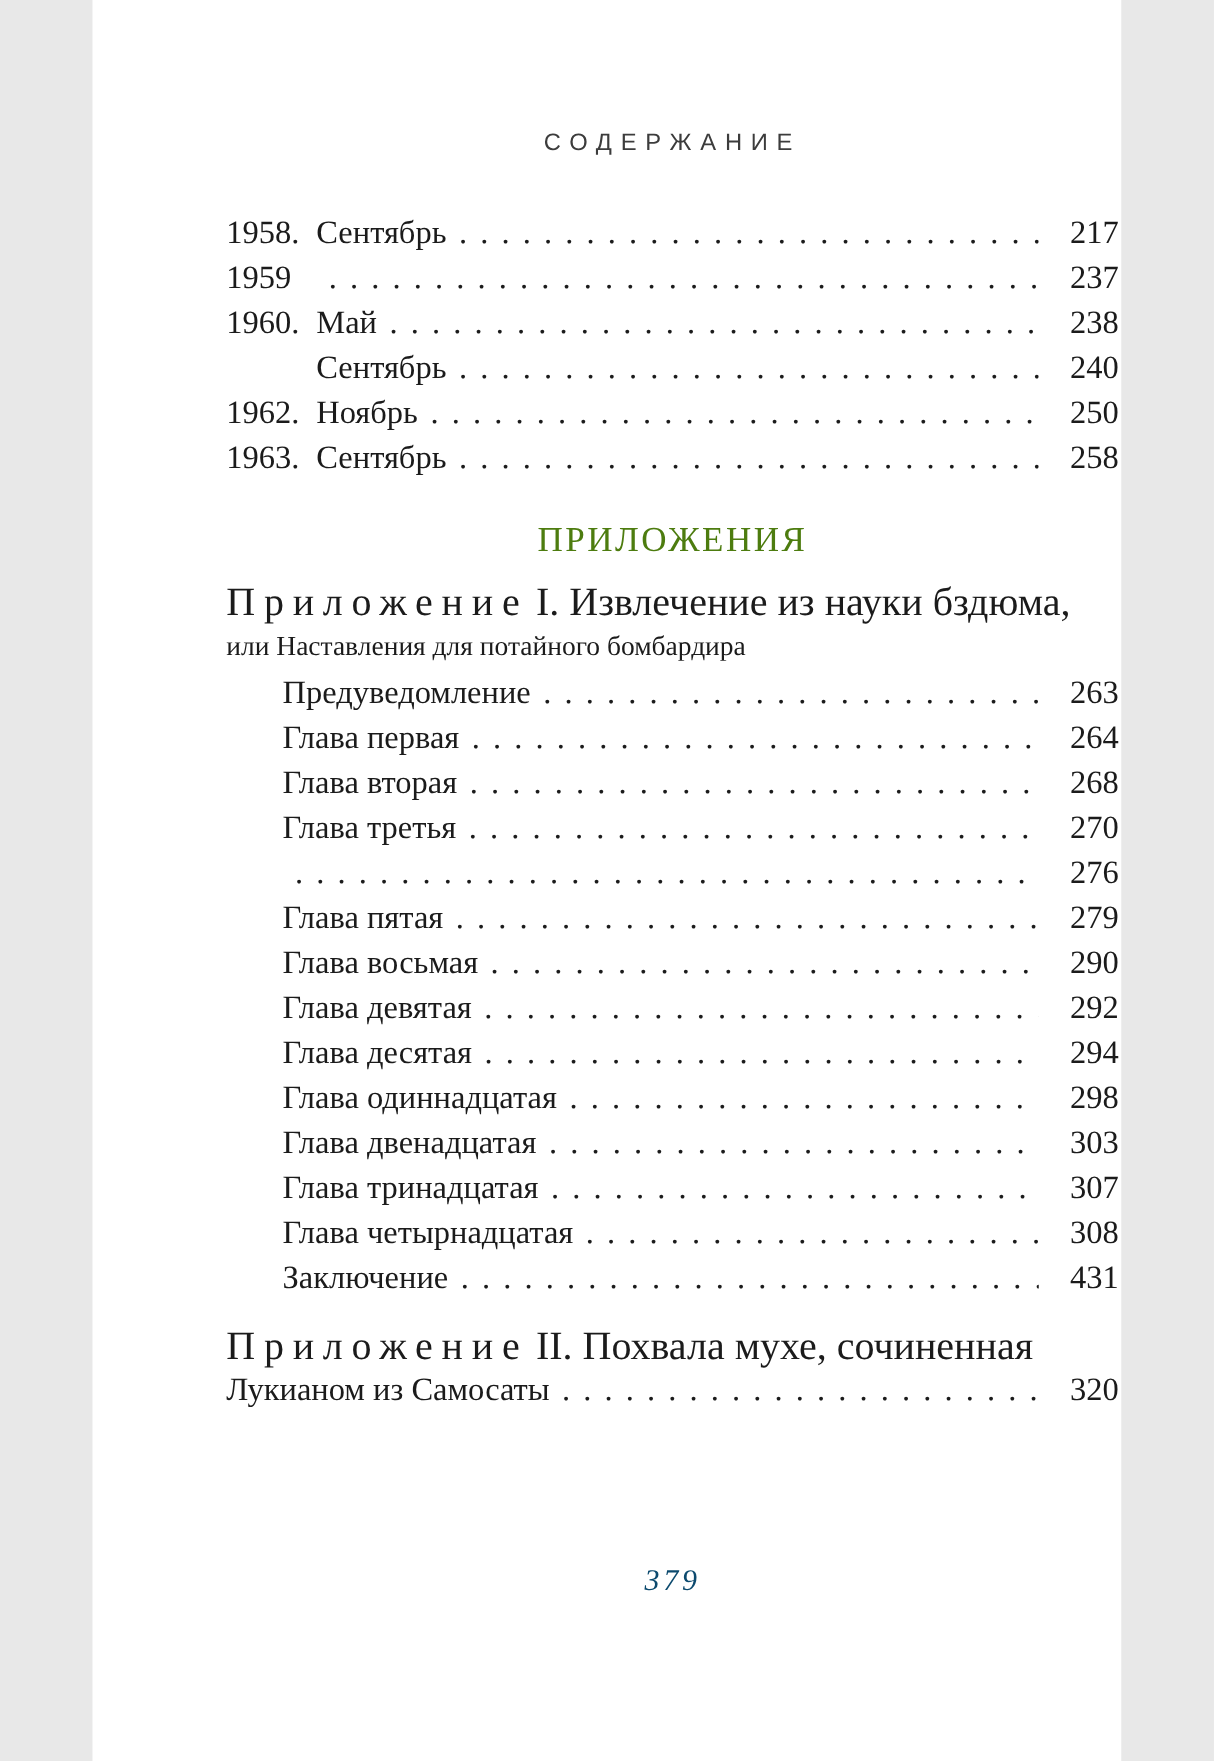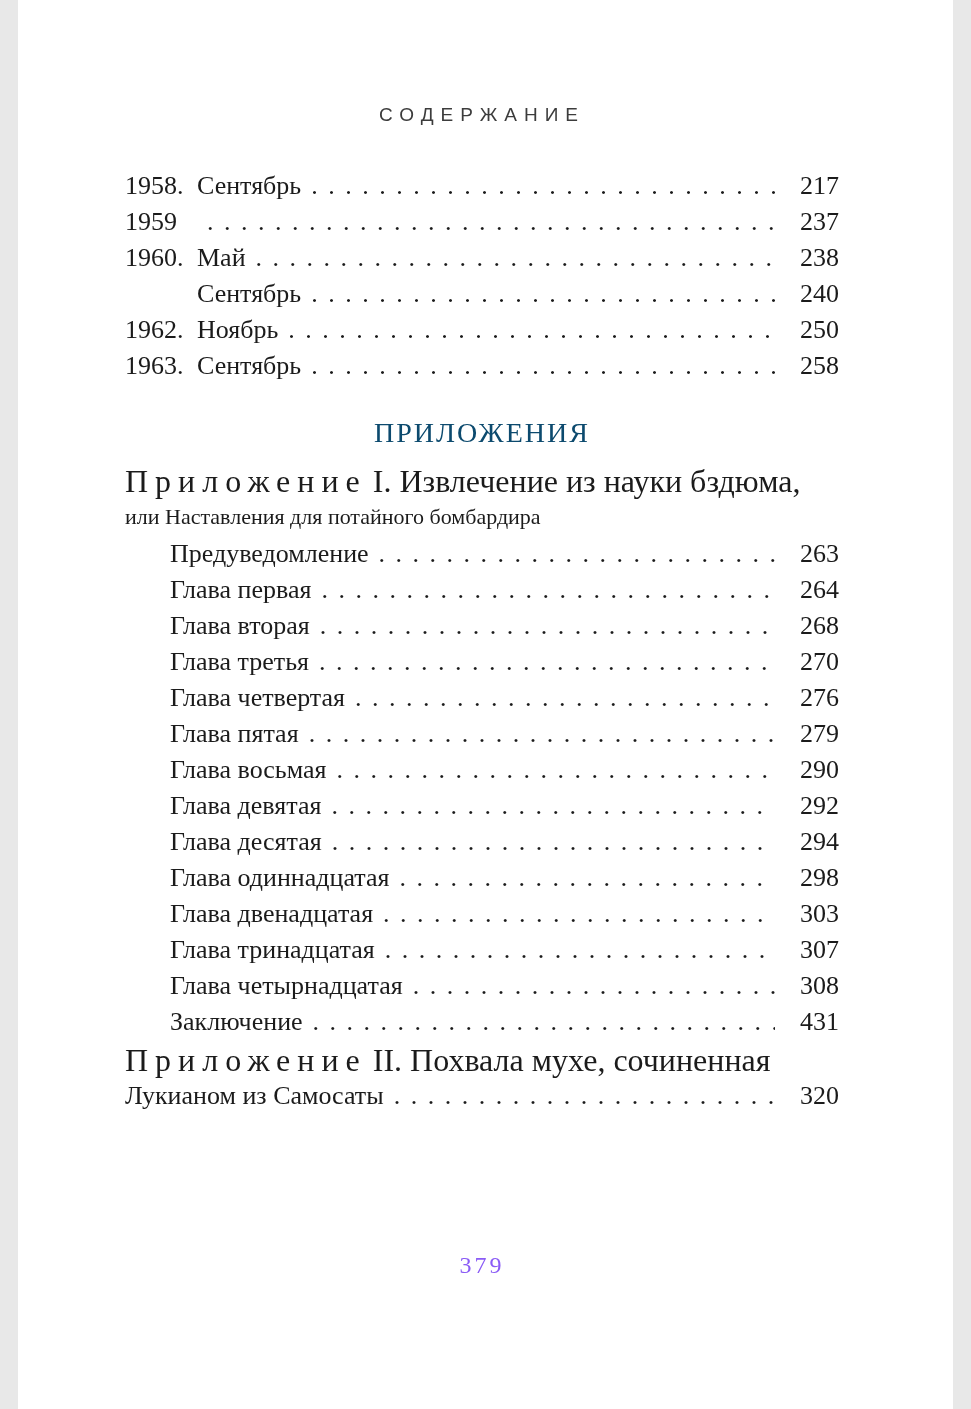--- a/index.html
+++ b/index.html
@@ -1,19 +1,19 @@
 <!DOCTYPE html>
 <html><head>
 <meta charset="utf-8">
 <style>
   * { margin: 0; padding: 0; box-sizing: border-box; }
   html, body { background: #e8e8e8; }
   .page {
     position: relative;
-    width: 935px;
+    width: 823px;
     height: 1409px;
     margin: 0 auto;
     background: #ffffff;
     font-family: "Liberation Serif", "DejaVu Serif", serif;
     color: #1b1b1b;
     overflow: hidden;
   }
   .content { width: 714px; margin-left: 107px; }
   .page-header {
     padding-top: 104px;
@@ -44,36 +44,37 @@
     content: ". . . . . . . . . . . . . . . . . . . . . . . . . . . . . . . . . . . . . . . . . . . . . . . . . . . . . . . . . . . . . . . . . . . . . . . . . . . . . . . . . . . . . . . . . . . .";
     letter-spacing: 2px;
     color: #1b1b1b;
   }
   .pagenum { flex: 0 0 58px; text-align: right; font-family: Liberation Serif, serif; }
   .section-heading {
     margin-top: 33px;
     text-align: center;
     font-size: 28px;
     letter-spacing: 2px;
-    color: #0c4a6e;
+    color: #4d7c0f;
   }
   .apdx-title { margin-top: 14px; font-size: 32px; line-height: 36px; }
   .apdx-title-line2 { font-size: 22px; line-height: 36px; }
   .spaced-word { letter-spacing: 7px; margin-right: 6px; }
   .apdx-entries { margin-top: 1px; padding-left: 45px; }
-  .apdx2 { margin-top: 2px; }
+  .apdx2 { margin-top: 18px; }
   .page-footer {
     position: absolute;
     top: 1252px;
     left: 107px;
     width: 714px;
     text-align: center;
     font-size: 24px;
     letter-spacing: 3px;
-    color: #8b5cf6;
+    color: #0c4a6e;
+    font-style: italic;
   }
 </style>
 </head>
 <body>
 
 <div class="page">
   <div class="content">
 
     <div class="page-header">СОДЕРЖАНИЕ</div>
 
@@ -138,21 +139,20 @@
         <span class="label">Глава вторая</span>
         <span class="leader"></span>
         <span class="pagenum">268</span>
       </div>
       <div class="row">
         <span class="label">Глава третья</span>
         <span class="leader"></span>
         <span class="pagenum">270</span>
       </div>
       <div class="row">
-        <span class="label">Глава четвертая</span>
         <span class="leader"></span>
         <span class="pagenum">276</span>
       </div>
       <div class="row">
         <span class="label">Глава пятая</span>
         <span class="leader"></span>
         <span class="pagenum">279</span>
       </div>
       <div class="row">
         <span class="label">Глава восьмая</span>

